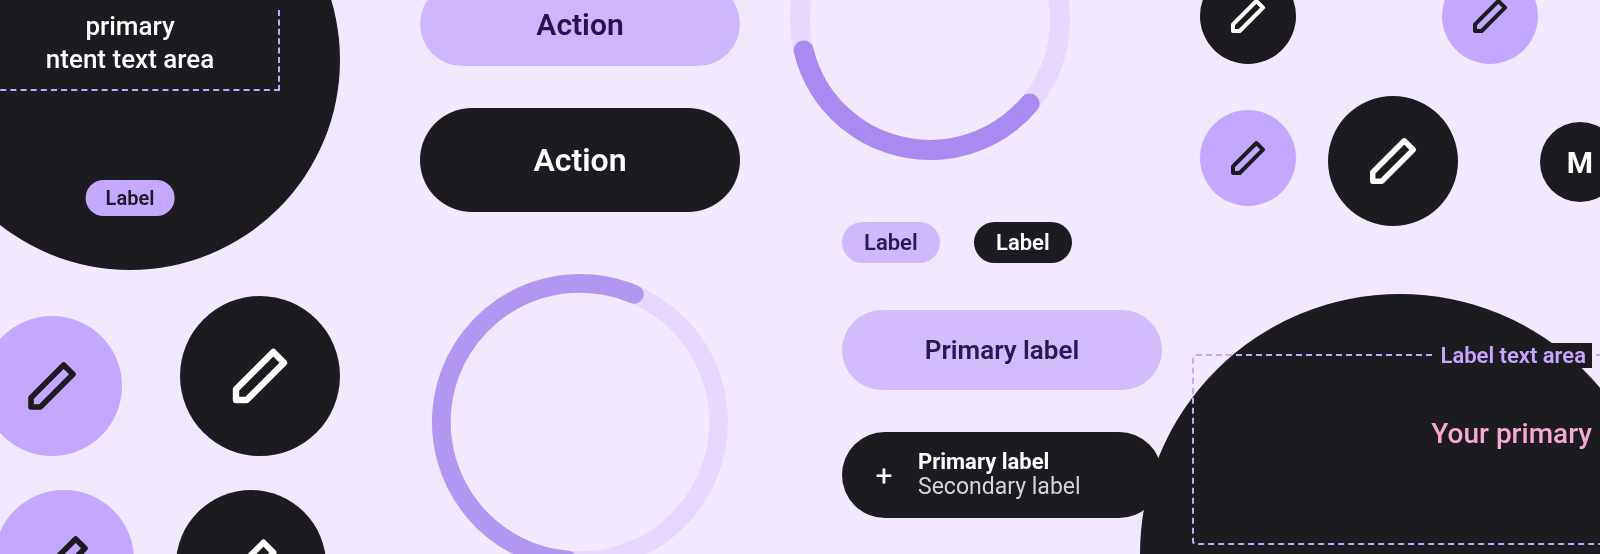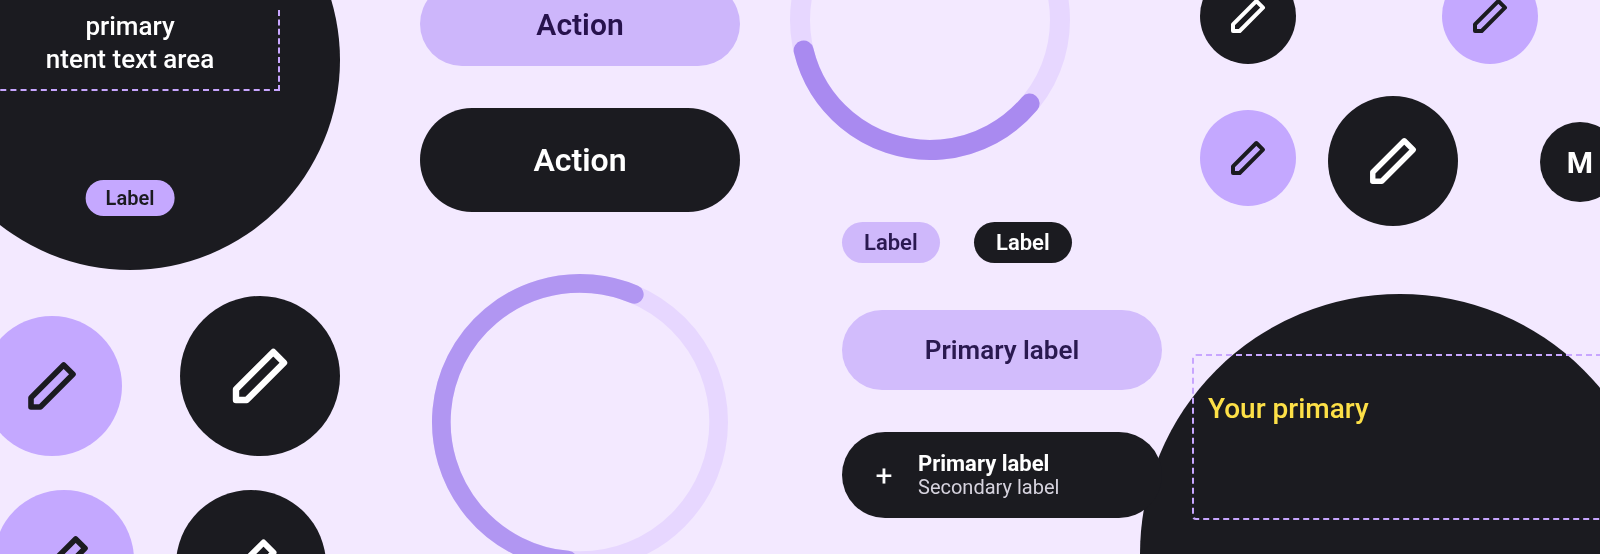--- a/index.html
+++ b/index.html
@@ -46,21 +46,21 @@
     border: 2px dashed #c8a6ff;
     border-radius: 4px;
     padding: 0 14px 90px;
   }
   .watch-br .frame .frame-header {
     color:#c8a6ff; font-size:22px; font-weight:600; text-align:right;
     background:#1b1b20; position:relative; top:-13px; padding:0 6px; display:inline-block;
     float:right;
   }
   .watch-br .frame .frame-body {
-    clear:both; padding-top:34px; text-align:left; font-size:28px; line-height:1.35; color:#fde047; font-weight:500;
+    clear:both; padding-top:34px; text-align:right; font-size:28px; line-height:1.35; color:#f9a8d4; font-weight:500;
   }
 
   
   .btn {
     position: absolute;
     border-radius: 999px;
     display: flex;
     align-items: center;
     justify-content: center;
     font-weight: 600;
@@ -88,21 +88,21 @@
   .btn-primary { left: 842px; top: 310px; width: 320px; height: 80px; font-size: 26px; }
   .btn-primary2 {
     left: 842px; top: 432px; width: 320px; height: 86px;
     justify-content: flex-start; padding-left: 26px; gap: 18px;
   }
   .btn-primary2 .plus {
     font-size: 30px; font-weight: 400; width:32px; text-align:center;
   }
   .btn-primary2 .labels { display:flex; flex-direction:column; align-items:flex-start; line-height:1.1; }
   .btn-primary2 .labels .p { font-size:22px; font-weight:700; }
-  .btn-primary2 .labels .s { font-size:20px; font-weight:400; color:#d6d3de; }
+  .btn-primary2 .labels .s { font-size:23px; font-weight:400; color:#d6d3de; }
 
   
   .circ {
     position:absolute; border-radius:50%;
     display:flex; align-items:center; justify-content:center;
   }
   .circ svg { display:block; }
   .circ-dark { background:#1b1b20; color:#fff; }
   .circ-lav { background:#c4a8ff; color:#1b1b20; }
 
@@ -131,20 +131,21 @@
 <div class="watch watch-tl">
   <div class="content-box">
     <div class="content-text">primary</div>
     <div class="content-text">ntent text area</div>
   </div>
   <span class="pill-label">Label</span>
 </div>
 
 <div class="watch watch-br">
   <div class="frame">
+    <span class="frame-header">Label text area</span>
     <div class="frame-body">
       <div>Your primary</div>
     </div>
   </div>
 </div>
 
 <div class="btn btn-lavender btn-action1">
   <span>Action</span>
 </div>
 <div class="btn btn-dark btn-action2">

